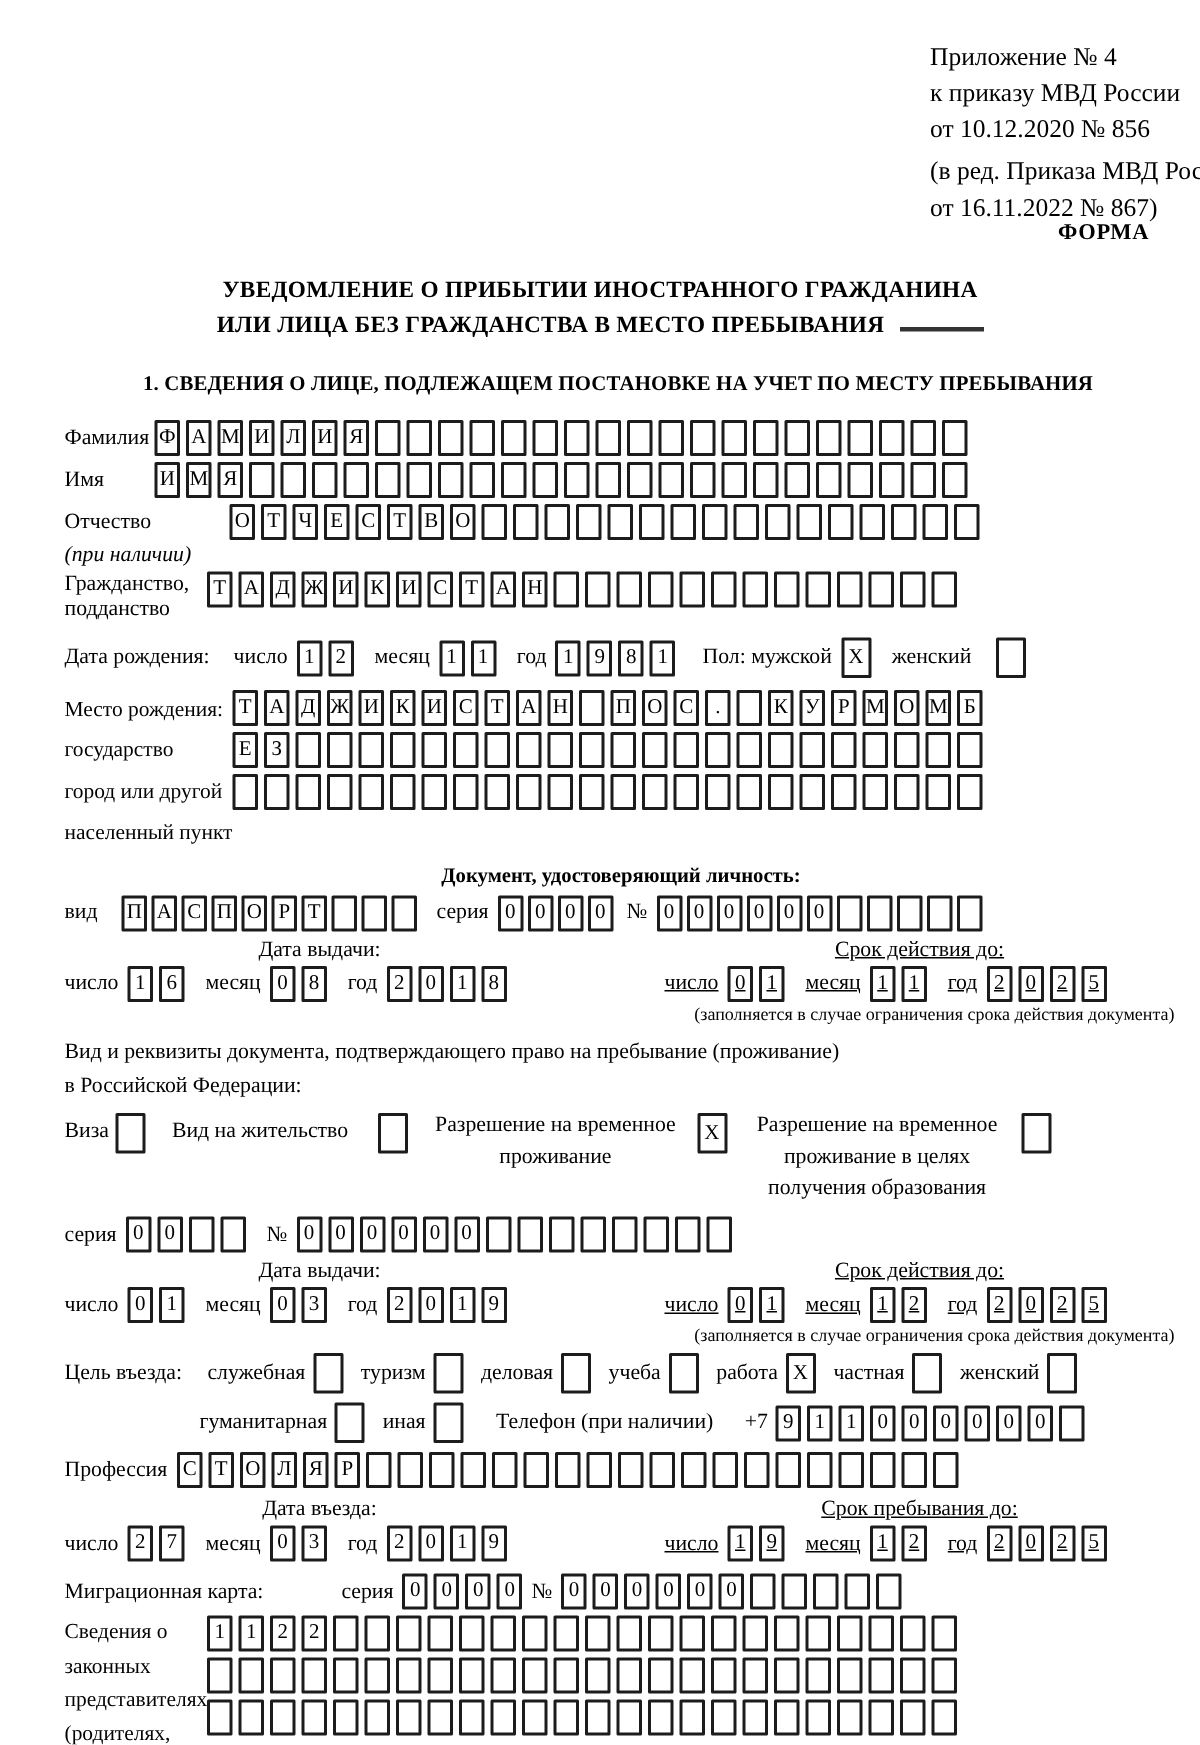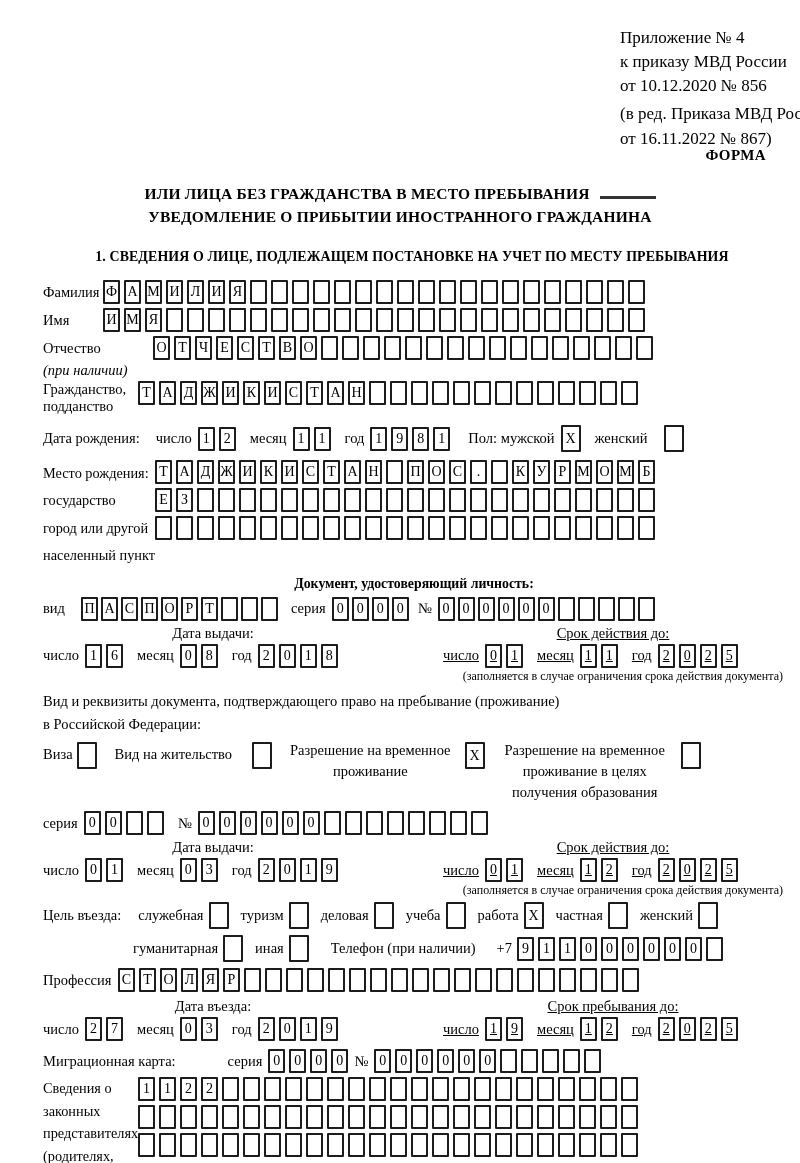--- a/index.html
+++ b/index.html
@@ -73,22 +73,22 @@
     <div>Приложение № 4</div>
     <div>к приказу МВД России</div>
     <div>от 10.12.2020 № 856</div>
     <div class="gap">(в ред. Приказа МВД России</div>
     <div>от 16.11.2022 № 867)</div>
   </div>
 
   <div class="forma">ФОРМА</div>
 
   <div class="title">
+    <div>УВЕДОМЛЕНИЕ О ПРИБЫТИИ ИНОСТРАННОГО ГРАЖДАНИНА</div>
     <div><span>ИЛИ ЛИЦА БЕЗ ГРАЖДАНСТВА В МЕСТО ПРЕБЫВАНИЯ</span><span class="t-underline"></span></div>
-    <div>УВЕДОМЛЕНИЕ О ПРИБЫТИИ ИНОСТРАННОГО ГРАЖДАНИНА</div>
   </div>
 
   <div class="sect">1. СВЕДЕНИЯ О ЛИЦЕ, ПОДЛЕЖАЩЕМ ПОСТАНОВКЕ НА УЧЕТ ПО МЕСТУ ПРЕБЫВАНИЯ</div>
 
   <div class="content">
 
     <div class="row">
       <span class="lbl w60">Фамилия</span>
       <span class="boxes">
           <span class="cell">Ф</span>

